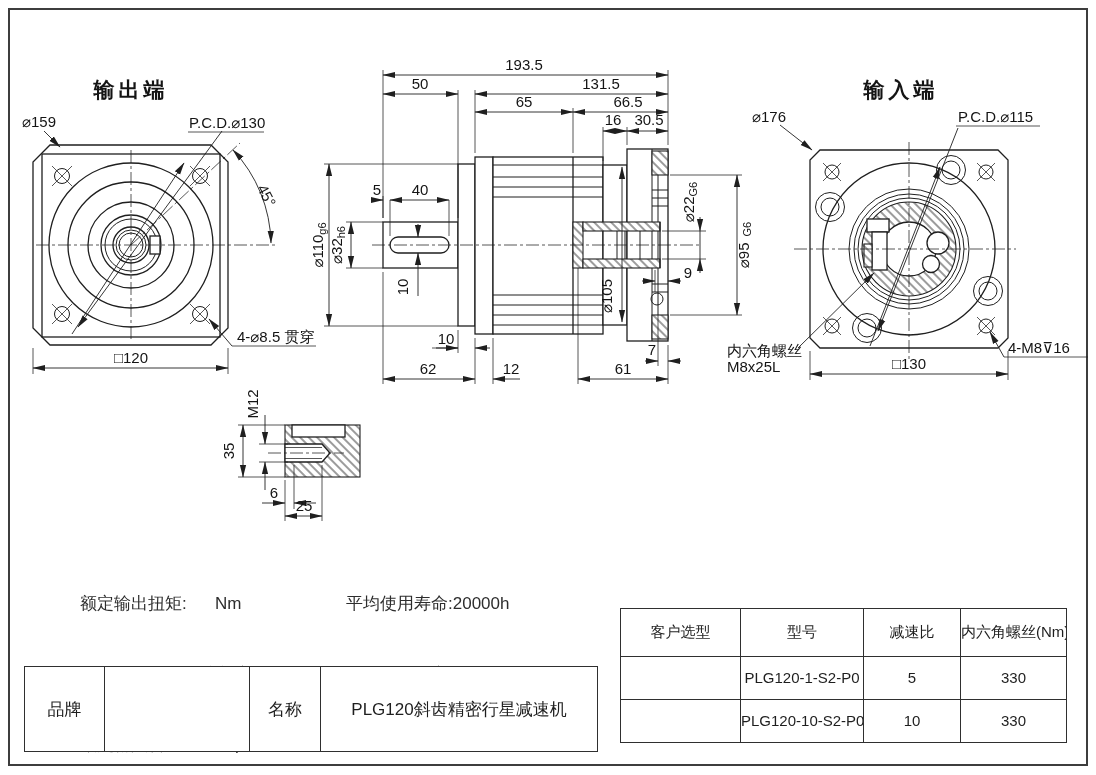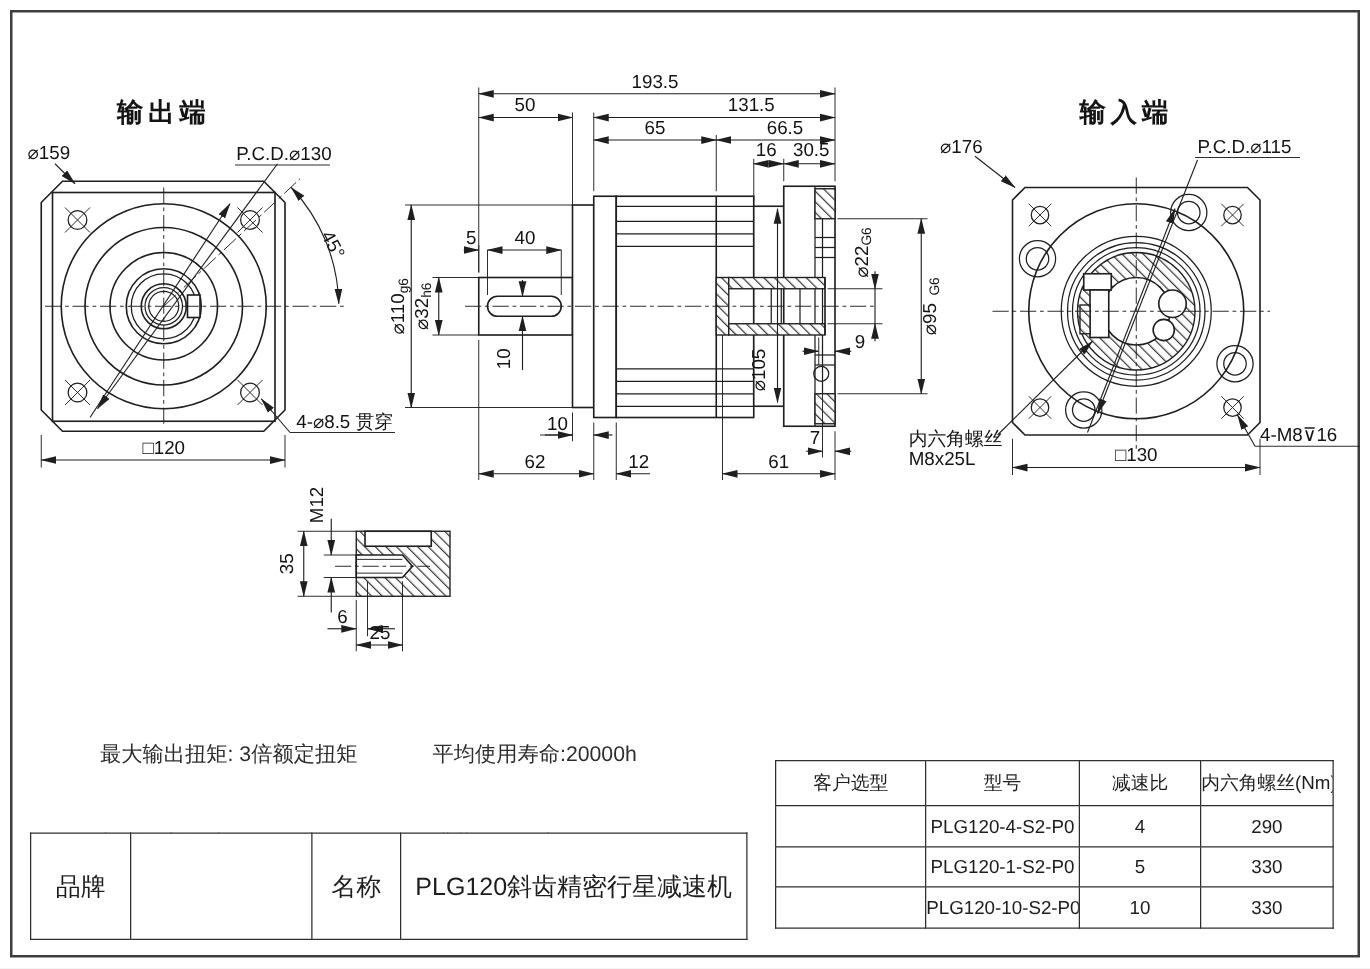--- a/index.html
+++ b/index.html
@@ -13,21 +13,21 @@
   tspan.suf{font-size:11px;}
   .ol{stroke:#1f1f1f;stroke-width:1.3;fill:none;}
   .olf{stroke:#1f1f1f;stroke-width:1.3;fill:#fff;}
   .ol2{stroke:#1f1f1f;stroke-width:1;fill:none;}
   .thin{stroke:#1f1f1f;stroke-width:0.75;fill:none;}
   .dim{stroke:#1f1f1f;stroke-width:0.9;fill:none;}
   .cl{stroke:#1f1f1f;stroke-width:0.75;stroke-dasharray:13 3 3 3;fill:none;}
   .hatch{fill:url(#h45);stroke:#1f1f1f;stroke-width:1.1;}
   .specs{position:absolute;color:#2d2d2d;font-size:17px;line-height:23.5px;white-space:pre;}
   table{border-collapse:collapse;position:absolute;table-layout:fixed;background:#fff;}
-  .info-table{left:24px;top:666px;width:573px;height:86px;font-size:20px;}
+  .info-table{left:24px;top:666px;width:573px;height:86px;font-size:17px;}
   .info-table td{border:1.6px solid #2f2f2f;text-align:center;color:#1e1e1e;overflow:hidden;white-space:nowrap;}
   .model-table{left:620px;top:608px;width:446px;height:135px;font-size:15px;padding-left:48px;}
   .model-table th,.model-table td{border:1.5px solid #2f2f2f;text-align:center;color:#1e1e1e;font-weight:400;padding:0;overflow:hidden;white-space:nowrap;}
 </style>
 </head>
 <body>
 
 <div class="page">
 <div class="frame"></div>
 
@@ -302,20 +302,21 @@
     <line class="thin" x1="322" y1="465" x2="322" y2="521"></line>
     <line class="dim" x1="285" y1="516" x2="322" y2="516" marker-start="url(#as)" marker-end="url(#ae)"></line>
     <text class="d" x="258" y="404" text-anchor="middle" transform="rotate(-90 258 404)">M12</text>
     <text class="d" x="234" y="451" text-anchor="middle" transform="rotate(-90 234 451)">35</text>
     <text class="d" x="274" y="498" text-anchor="middle">6</text>
     <text class="d" x="304" y="511" text-anchor="middle">25</text>
   </g>
 </svg>
 
 <div class="specs" style="left:80px;top:545px;">
+  <div>额定输出扭矩:      Nm</div>
   <div>最大输出扭矩: 3倍额定扭矩</div>
   <div>额定输入转速: 3000rpm</div>
   
 </div>
 <div class="specs" style="left:346px;top:545px;">
   <div>平均使用寿命:20000h</div>
   <div>满载传动效率:≥97%</div>
   
 </div>
 
@@ -345,26 +346,20 @@
       </colgroup>
   <tbody>
         <tr>
     <th>客户选型</th>
     <th>型号</th>
     <th>减速比</th>
     <th>内六角螺丝(Nm)</th>
   </tr>
   <tr>
     <td></td>
-    <td>PLG120-4-S2-P0</td>
-    <td>4</td>
-    <td>290</td>
-  </tr>
-  <tr>
-    <td></td>
     <td>PLG120-1-S2-P0</td>
     <td>5</td>
     <td>330</td>
   </tr>
   <tr>
     <td></td>
     <td>PLG120-10-S2-P0</td>
     <td>10</td>
     <td>330</td>
   </tr>

